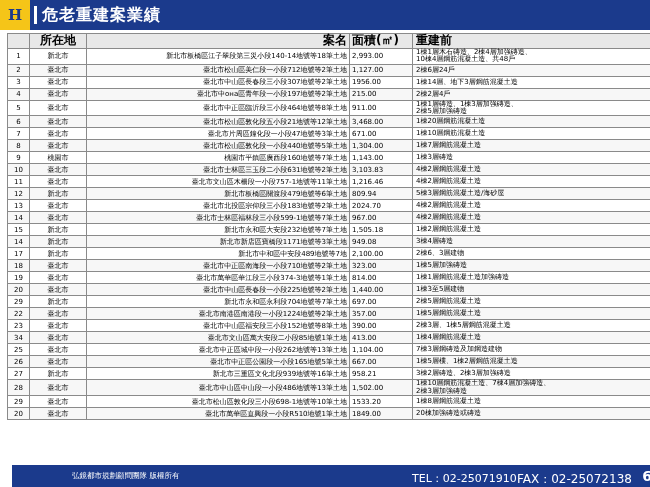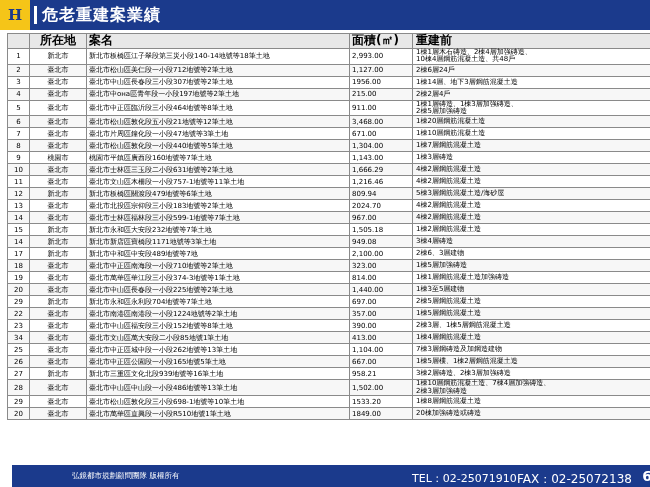--- a/index.html
+++ b/index.html
@@ -55,21 +55,21 @@
   }
   thead th{
     background:#e8e8e8;
     font-weight:bold;
     text-align:center;
     height:14px;
     font-size:12px;
   }
   .c-no{width:17px;text-align:center;}
   .c-loc{width:52px;text-align:center;}
-  .c-name{width:258px;text-align:left;}
+  .c-name{width:258px;text-align:right;}
   .c-area{width:56px;text-align:left;padding-right:4px;}
   .c-before{width:249px;text-align:left;padding-left:3px;}
   tbody td{height:11px;}
   tbody tr:nth-child(even) td{background:#f7f7f7;}
   .multi{line-height:1.05;}
   .multi div{white-space:nowrap;}
   
   .footer{
     position:absolute;left:12px;bottom:0;width:650px;height:22px;
     background:#1b3a8c;color:#ffffff;
@@ -193,21 +193,21 @@
           <td class="c-name">桃園市平鎮區廣西段160地號等7筆土地</td>
           <td class="c-area">1,143.00</td>
           <td class="c-before multi">
             <div>1棟3層磚造</div>
           </td>
         </tr>
         <tr>
           <td class="c-no">10</td>
           <td class="c-loc">臺北市</td>
           <td class="c-name">臺北市士林區三玉段二小段631地號等2筆土地</td>
-          <td class="c-area">1,666.29</td>
+          <td class="c-area">3,103.83</td>
           <td class="c-before multi">
             <div>4棟2層鋼筋混凝土造</div>
           </td>
         </tr>
         <tr>
           <td class="c-no">11</td>
           <td class="c-loc">臺北市</td>
           <td class="c-name">臺北市文山區木柵段一小段757-1地號等11筆土地</td>
           <td class="c-area">1,216.46</td>
           <td class="c-before multi">

